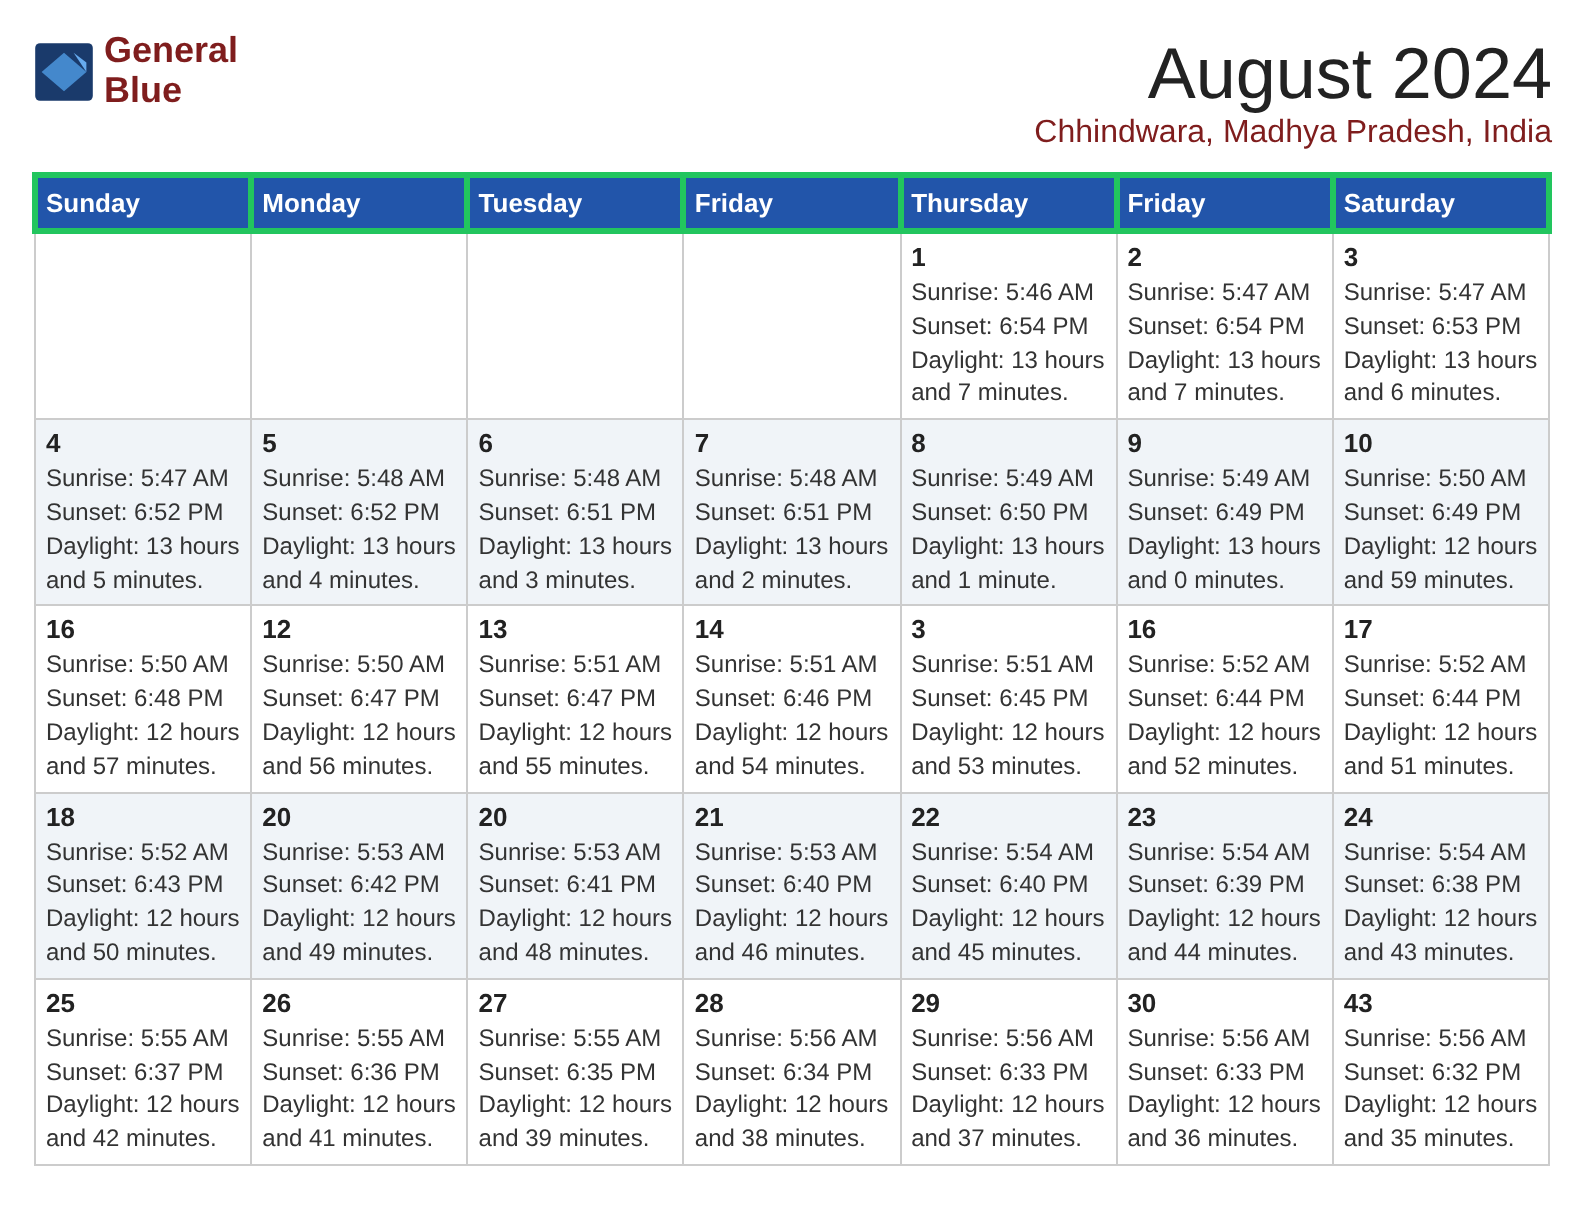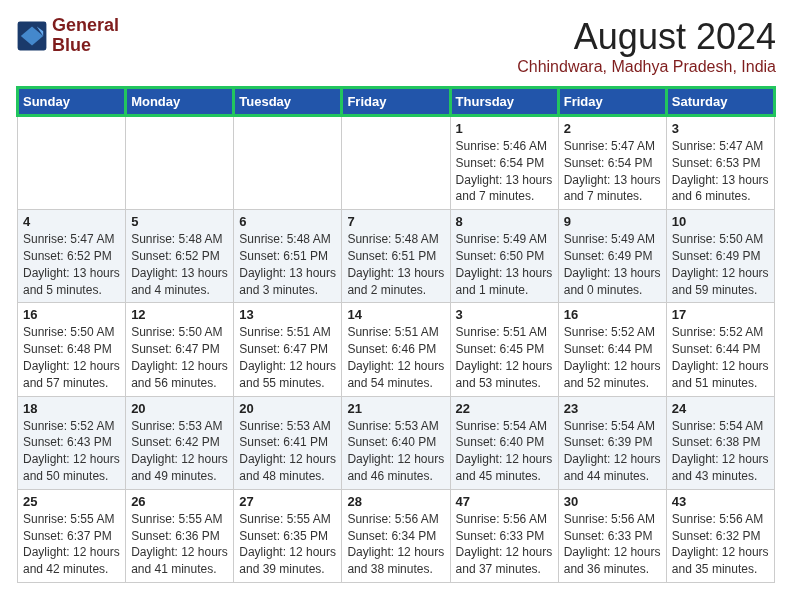--- a/index.html
+++ b/index.html
@@ -323,21 +323,21 @@
 and 39 minutes.</div>
         </td>
         <td>
           <span class="day-number">28</span>
           <div class="day-info" style="white-space: pre-line;">Sunrise: 5:56 AM
 Sunset: 6:34 PM
 Daylight: 12 hours
 and 38 minutes.</div>
         </td>
         <td>
-          <span class="day-number">47</span>
+          <span class="day-number">29</span>
           <div class="day-info" style="white-space: pre-line;">Sunrise: 5:56 AM
 Sunset: 6:33 PM
 Daylight: 12 hours
 and 37 minutes.</div>
         </td>
         <td>
           <span class="day-number">30</span>
           <div class="day-info" style="white-space: pre-line;">Sunrise: 5:56 AM
 Sunset: 6:33 PM
 Daylight: 12 hours

